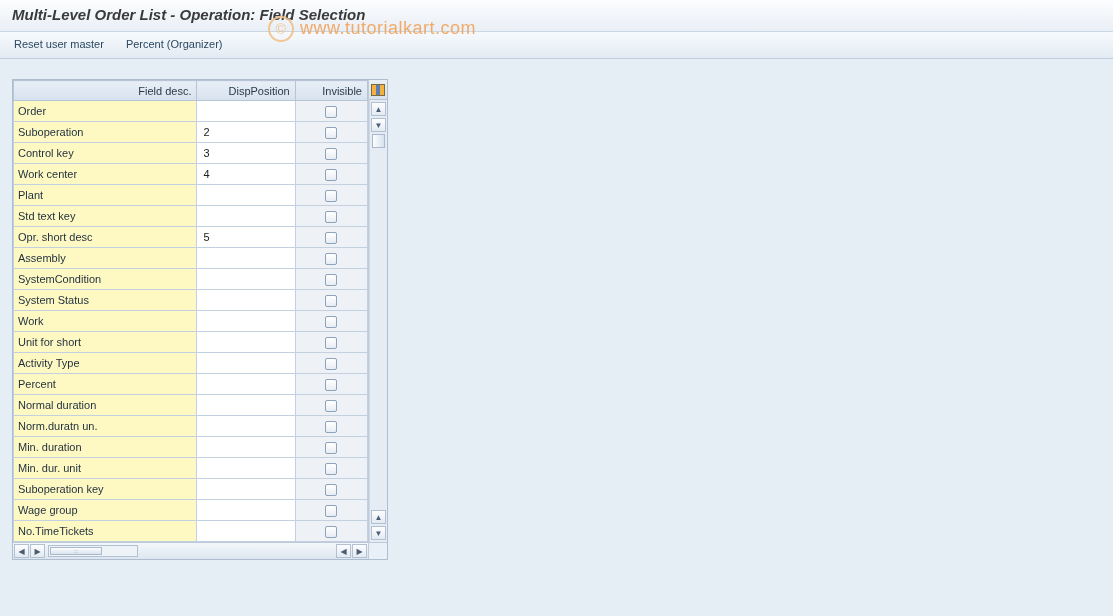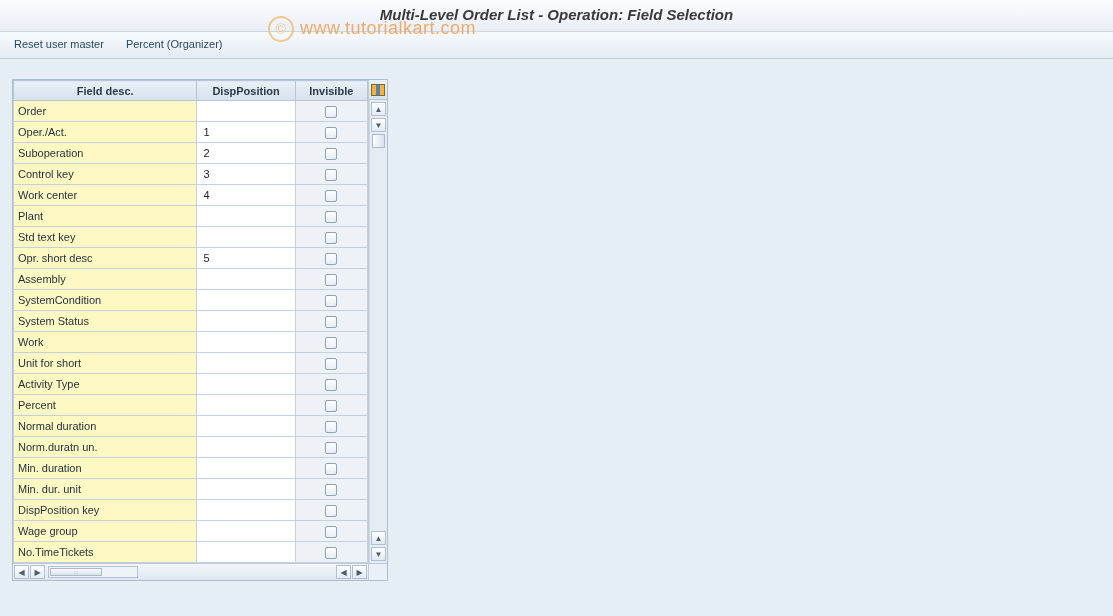--- a/index.html
+++ b/index.html
@@ -8,21 +8,20 @@
       font-family: Arial, Helvetica, sans-serif;
       font-size: 11px;
       background: #e6eef5;
       color: #333;
       position: relative;
     }
     .title-bar {
       background: linear-gradient(to bottom, #fcfdfe, #e9eff6);
       border-bottom: 1px solid #c9d6e3;
       padding: 6px 12px 8px 12px;
-      text-align: center;
     }
     .page-title {
       font-style: italic;
       font-weight: bold;
       font-size: 15px;
       color: #3a3a3a;
     }
     .toolbar {
       background: linear-gradient(to bottom, #f7fafd, #e3ebf3);
       border-bottom: 1px solid #c0cfdf;
@@ -52,22 +51,22 @@
     table.grid {
       border-collapse: collapse;
       width: 100%;
       table-layout: fixed;
       background: #fff;
     }
     table.grid th {
       background: linear-gradient(to bottom, #e8eff7, #d7e2ee);
       border: 1px solid #b6c4d6;
       color: #2b3a49;
-      font-weight: bold;
-      text-align: center;
+      font-weight: normal;
+      text-align: right;
       padding: 3px 5px;
       font-size: 11px;
       height: 20px;
     }
     table.grid td {
       border: 1px solid #c3d0df;
       padding: 2px 4px;
       height: 21px;
       font-size: 11px;
       background: #fff;
@@ -231,25 +230,20 @@
             <th>Invisible</th>
           </tr>
         </thead>
         <tbody id="grid-body">
             <tr>
               <td class="desc">Order</td>
               <td class="pos"><input type="text" style=""></td>
               <td class="inv"><span class="cb"></span></td>
             </tr>
             <tr>
-              <td class="desc">Oper./Act.</td>
-              <td class="pos"><input type="text" value="1" style=""></td>
-              <td class="inv"><span class="cb"></span></td>
-            </tr>
-            <tr>
               <td class="desc">Suboperation</td>
               <td class="pos"><input type="text" value="2" style=""></td>
               <td class="inv"><span class="cb"></span></td>
             </tr>
             <tr>
               <td class="desc">Control key</td>
               <td class="pos"><input type="text" value="3" style=""></td>
               <td class="inv"><span class="cb"></span></td>
             </tr>
             <tr>
@@ -321,21 +315,21 @@
               <td class="desc">Min. duration</td>
               <td class="pos"><input type="text" style=""></td>
               <td class="inv"><span class="cb"></span></td>
             </tr>
             <tr>
               <td class="desc">Min. dur. unit</td>
               <td class="pos"><input type="text" style=""></td>
               <td class="inv"><span class="cb"></span></td>
             </tr>
             <tr>
-              <td class="desc">DispPosition key</td>
+              <td class="desc">Suboperation key</td>
               <td class="pos"><input type="text" style=""></td>
               <td class="inv"><span class="cb"></span></td>
             </tr>
             <tr>
               <td class="desc">Wage group</td>
               <td class="pos"><input type="text" style=""></td>
               <td class="inv"><span class="cb"></span></td>
             </tr>
             <tr>
               <td class="desc">No.TimeTickets</td>

